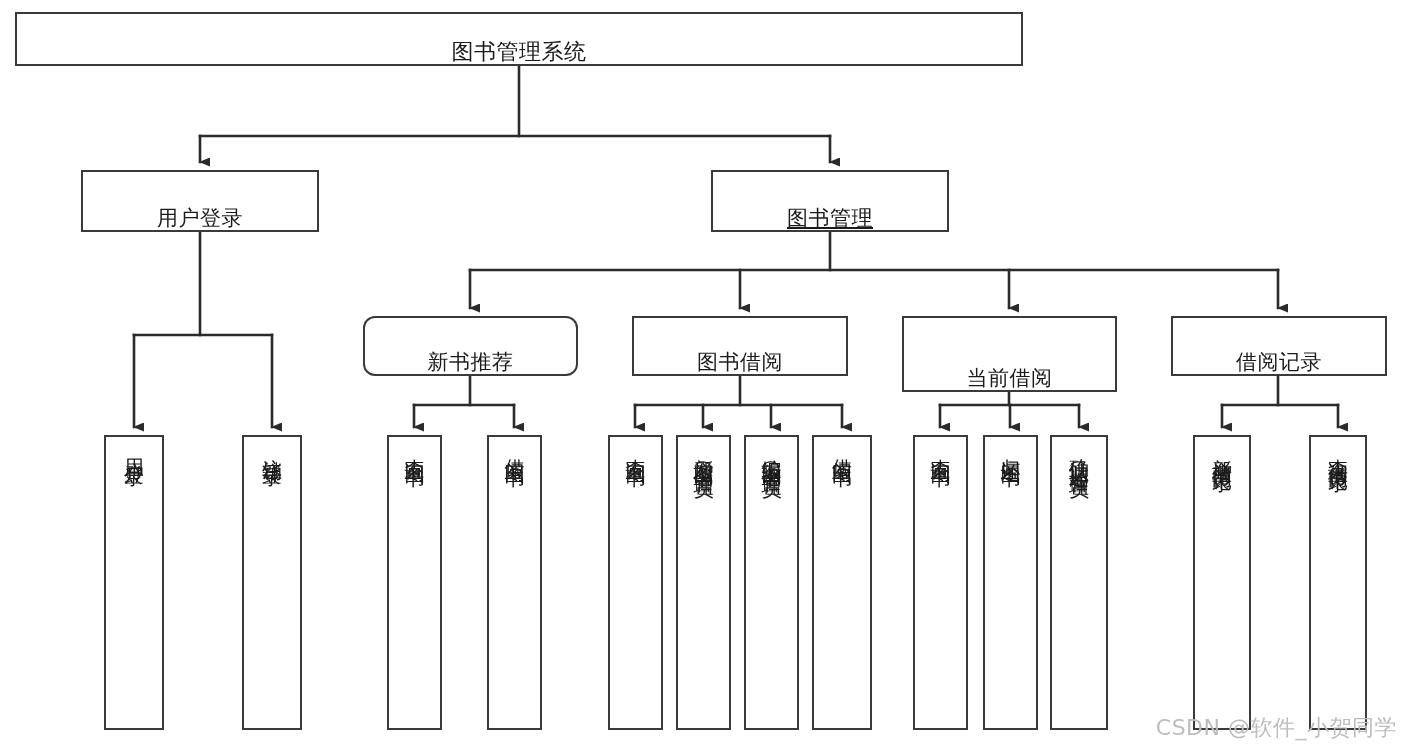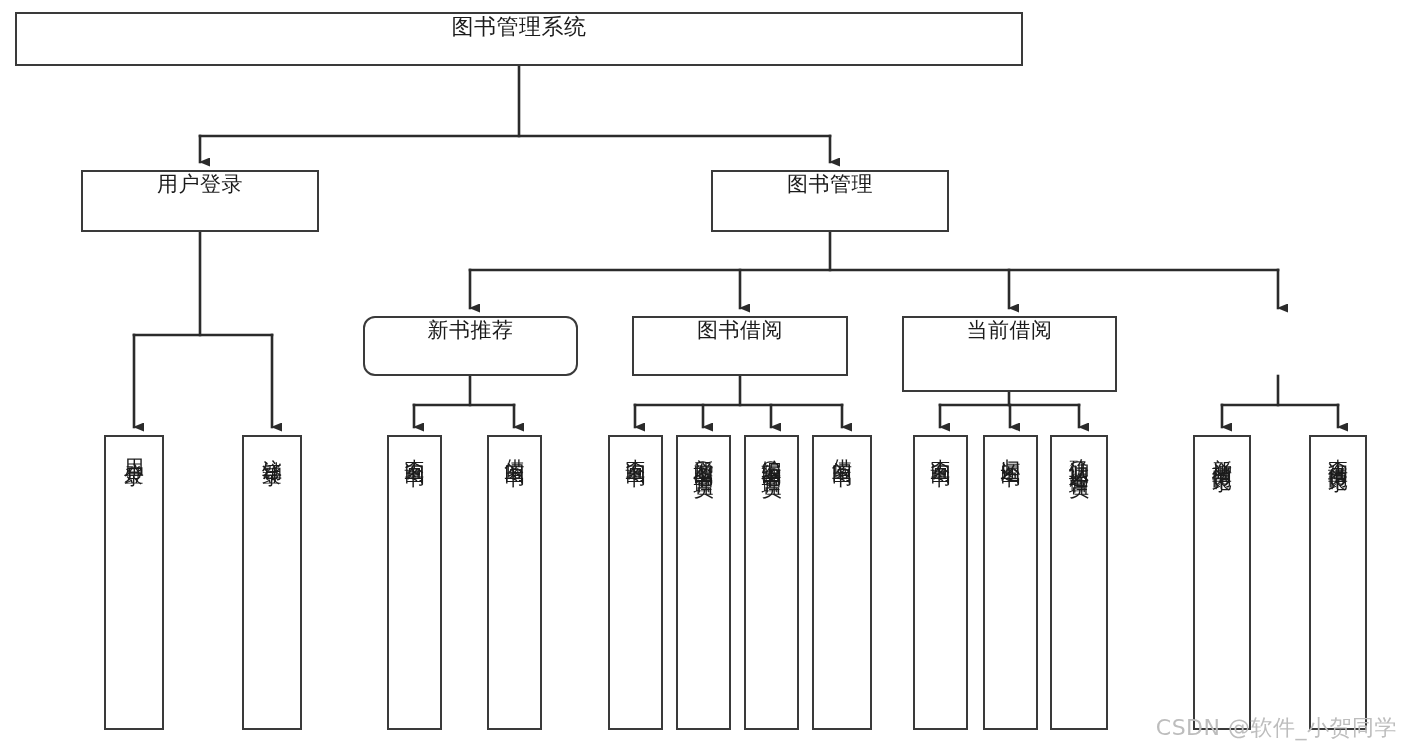--- a/index.html
+++ b/index.html
@@ -25,21 +25,21 @@
     width: 1405px;
     height: 747px;
   }
   .node {
     position: absolute;
     box-sizing: border-box;
     border: 2.5px solid #3a3a3a;
     background: #ffffff;
     color: #1b1b1b;
     display: flex;
-    align-items: flex-start;
+    align-items: flex-end;
     justify-content: center;
     z-index: 2;
   }
   .node-label {
     font-size: 21px;
     line-height: 1.15;
     letter-spacing: 0.5px;
     white-space: nowrap;
     color: #1b1b1b;
   }
@@ -132,33 +132,36 @@
     </g>
   </svg>
 
   <div class="node horizontal root" style="left:15px; top:12px; width:1008px; height:54px;">
     <span class="node-label">图书管理系统</span>
   </div>
 
   <div class="node horizontal" style="left:81px; top:170px; width:238px; height:62px;">
     <span class="node-label">用户登录</span>
   </div>
-  <div class="node horizontal" style="left:711px; top:170px; width:238px; height:62px;">
+  <div class="node horizontal" style="left:711px; top:170px; width:238px; height:62px;text-decoration:underline;">
     <span class="node-label">图书管理</span>
   </div>
 
   <div class="node horizontal" style="left:363px; top:316px; width:215px; height:60px;border-radius:12px;">
     <span class="node-label">新书推荐</span>
   </div>
   <div class="node horizontal" style="left:632px; top:316px; width:216px; height:60px;">
     <span class="node-label">图书借阅</span>
   </div>
   <div class="node horizontal" style="left:902px; top:316px; width:215px; height:76px;">
     <span class="node-label">当前借阅</span>
   </div>
+  <div class="node horizontal" style="left:1171px; top:316px; width:216px; height:60px;">
+    <span class="node-label">借阅记录</span>
+  </div>
 
   <div class="node vertical" style="left:104px; top:435px; width:60px; height:295px;">
     <span class="node-label">用户登录</span>
   </div>
   <div class="node vertical" style="left:242px; top:435px; width:60px; height:295px;">
     <span class="node-label">注销登录</span>
   </div>
   <div class="node vertical" style="left:387px; top:435px; width:55px; height:295px;">
     <span class="node-label">查询图书</span>
   </div>

